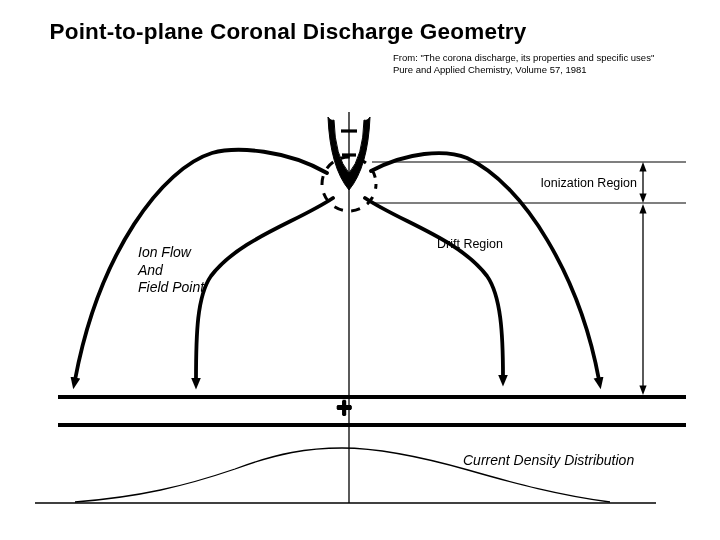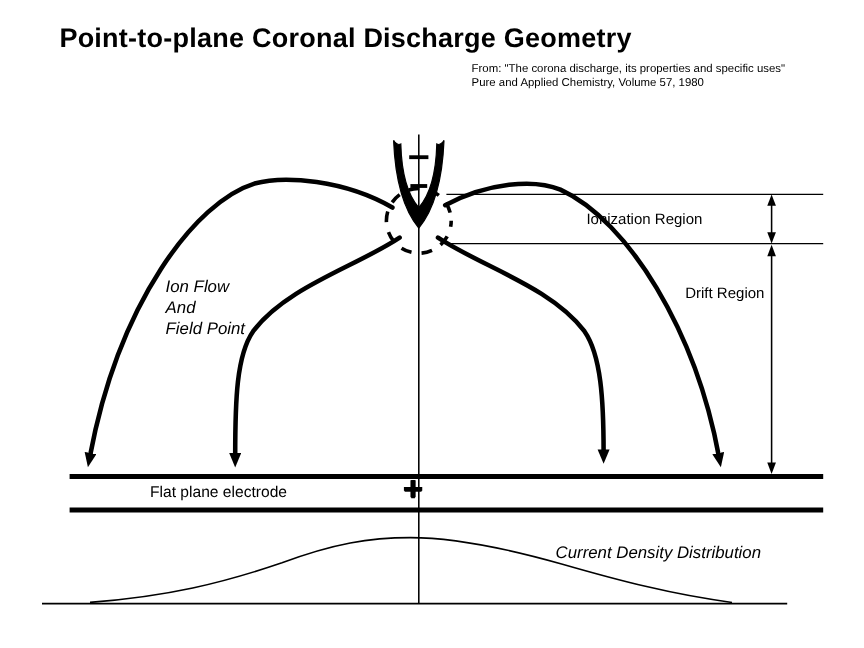--- a/index.html
+++ b/index.html
@@ -8,23 +8,23 @@
     overflow:hidden;font-family:"Liberation Sans",sans-serif;color:#000;
   }
   .stage svg{position:absolute;left:0;top:0;}
   .lbl{position:absolute;white-space:nowrap;color:#000;}
   .title{
     left:0;top:19px;width:576px;text-align:center;
     font-size:22.5px;font-weight:bold;letter-spacing:0.2px;
   }
   .citation{left:393px;top:52px;font-size:9.5px;line-height:11.5px;}
   .electrode-label{left:268px;top:90px;font-size:13.5px;}
-  .ion-flow{left:138px;top:230px;font-size:14px;font-style:italic;line-height:17.5px;}
-  .ionization-label{left:437px;top:176px;width:200px;text-align:center;font-size:12.5px;}
-  .drift-label{left:437px;top:237px;width:200px;text-align:right;font-size:12.5px;}
+  .ion-flow{left:138px;top:244px;font-size:14px;font-style:italic;line-height:17.5px;}
+  .ionization-label{left:437px;top:176px;width:200px;text-align:right;font-size:12.5px;}
+  .drift-label{left:437px;top:237px;width:200px;font-size:12.5px;}
   .flat-plane-label{left:125px;top:402px;font-size:13px;}
   .plus-mark{
     left:336px;top:394px;font-size:28px;font-weight:bold;line-height:28px;
     text-shadow:0.6px 0 #000,-0.6px 0 #000,0 0.6px #000,0 -0.6px #000;
   }
   .current-density-label{left:463px;top:452px;font-size:14px;font-style:italic;}
 </style>
 </head>
 <body>
 
@@ -73,33 +73,32 @@
 
     <line x1="35" y1="503" x2="656" y2="503" stroke="#000" stroke-width="1.3"></line>
     <path d="M75,502 C140,497 185,486 235,469 C278,453 308,448 342,448
              C376,448 415,455 468,470 C515,483.5 560,495.5 610,502" fill="none" stroke="#000" stroke-width="1.3"></path>
   </svg>
 
   <div class="lbl title">Point-to-plane Coronal Discharge Geometry</div>
 
   <div class="lbl citation">
     <div>From: "The corona discharge, its properties and specific uses"</div>
-    <div>Pure and Applied Chemistry, Volume 57, 1980</div>
+    <div>Pure and Applied Chemistry, Volume 57, 1981</div>
   </div>
 
 
   <div class="lbl ion-flow">
     <div>Ion Flow</div>
     <div>And</div>
     <div>Field Point</div>
   </div>
 
   <div class="lbl ionization-label">Ionization Region</div>
 
   <div class="lbl drift-label">Drift Region</div>
 
-  <div class="lbl flat-plane-label">Flat plane electrode</div>
 
   <div class="lbl plus-mark">+</div>
 
   <div class="lbl current-density-label">Current Density Distribution</div>
 
 </div>
 
 </body></html>

